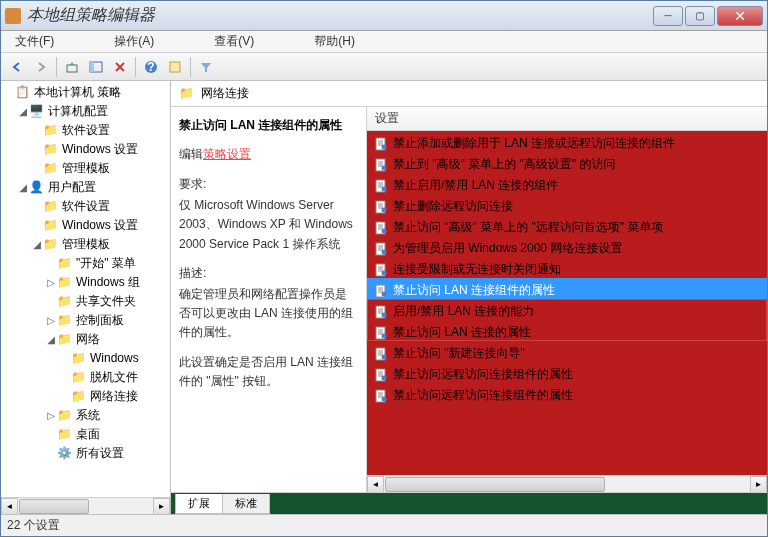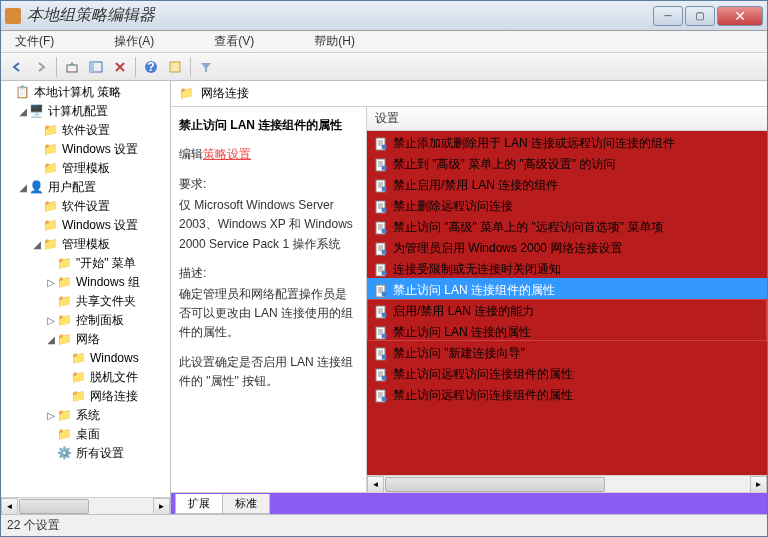--- a/index.html
+++ b/index.html
@@ -40,21 +40,21 @@
 .desc-label { margin-bottom: 2px; }
 .list-pane { flex: 1; display: flex; flex-direction: column; overflow: hidden; background: #b91c1c; }
 .list-header { height: 24px; background: linear-gradient(#fdfdfd, #f0f0f0); border-bottom: 1px solid #d0d0d0; display: flex; align-items: center; padding: 0 8px; color: #333; }
 .list-body { flex: 1; overflow: auto; position: relative; }
 .list-item { height: 21px; display: flex; align-items: flex-end; padding: 0 6px; white-space: nowrap; }
 .list-item.selected { background: #3399ff; color: #fff; }
 .list-item.selected .list-icon svg path { fill: #fff; }
 .list-icon { width: 16px; height: 16px; margin-right: 4px; display: flex; align-items: center; justify-content: center; }
 .list-icon svg { width: 14px; height: 14px; }
 .overlay-box { position: absolute; border: 1px solid #d04040; pointer-events: none; }
-.tabstrip { height: 22px; background: #8b5cf6; border-top: 1px solid #d0d0d0; display: flex; align-items: flex-end; padding-left: 4px; }
+.tabstrip { height: 22px; background: #14532d; border-top: 1px solid #d0d0d0; display: flex; align-items: flex-end; padding-left: 4px; }
 .tab { padding: 2px 12px; border: 1px solid #c0c0c0; border-top: none; background: #fff; margin-right: -1px; font-size: 11px; }
 .tab.inactive { background: #f0f0f0; }
 .statusbar { height: 22px; background: #f0f0f0; border-top: 1px solid #c0c0c0; display: flex; align-items: center; padding: 0 6px; color: #333; }
 .arrow-l::before { content: "◄"; font-size: 8px; }
 .arrow-r::before { content: "►"; font-size: 8px; }
 </style>
 </head>
 <body>
 
 <div class="window">

